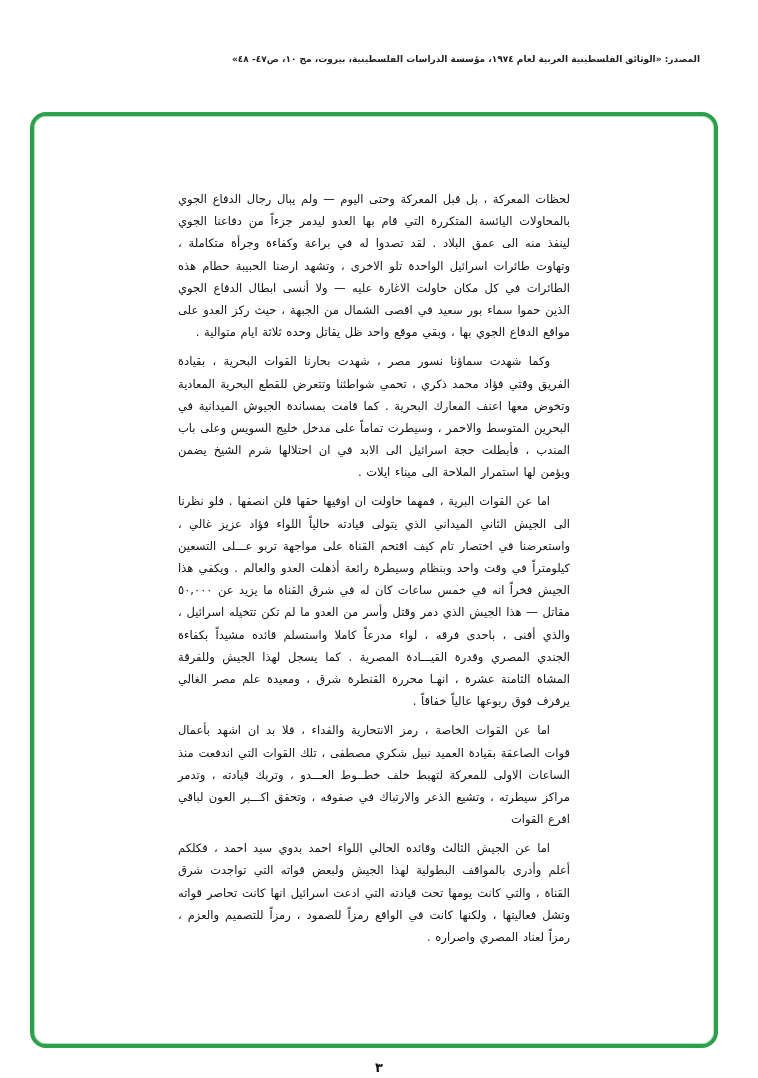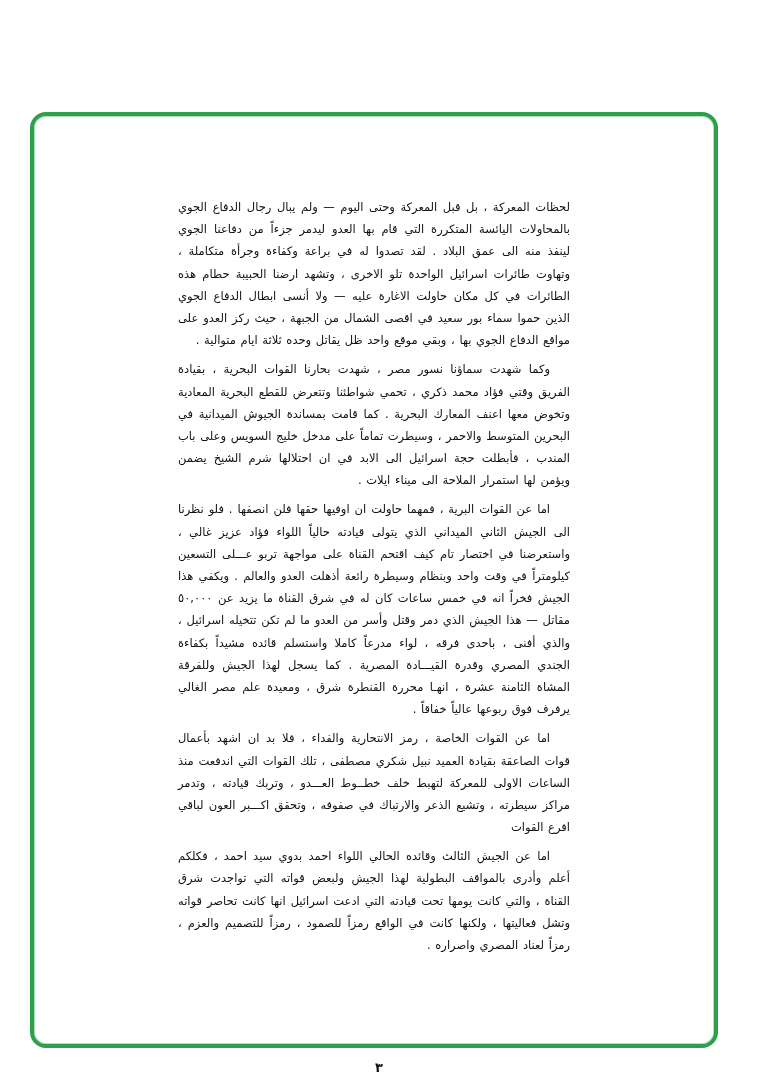--- a/index.html
+++ b/index.html
@@ -59,21 +59,21 @@
     box-sizing:border-box;
     background:#ffffff;
   }
 
   
   .text-column{
     position:absolute;
     top:68px;
     right:0;
     left:0;
-    margin:12px auto;
+    margin:4px auto;
     width:392px;
     direction:rtl;
     text-align:justify;
     text-justify:inter-word;
     font-size:11.5px;
     line-height:1.93;
     color:#111;
   }
   .text-column p{
     margin:0 0 7px 0;
@@ -94,20 +94,21 @@
     font-weight:bold;
     color:#111;
   }
 </style>
 </head>
 <body>
 
 <div class="page">
 
   <div class="header">
+    <div class="header-source">المصدر: «الوثائق الفلسطينية العربية لعام ١٩٧٤، مؤسسة الدراسات الفلسطينية، بيروت، مج ١٠، ص٤٧- ٤٨»</div>
   </div>
 
   <div class="frame">
     <div class="text-column">
       <p>لحظات المعركة ، بل قبل المعركة وحتى اليوم — ولم يبال رجال الدفاع الجوي بالمحاولات اليائسة المتكررة التي قام بها العدو ليدمر جزءاً من دفاعنا الجوي لينفذ منه الى عمق البلاد . لقد تصدوا له في براعة وكفاءة وجرأة متكاملة ، وتهاوت طائرات اسرائيل الواحدة تلو الاخرى ، وتشهد ارضنا الحبيبة حطام هذه الطائرات في كل مكان حاولت الاغارة عليه — ولا أنسى ابطال الدفاع الجوي الذين حموا سماء بور سعيد في اقصى الشمال من الجبهة ، حيث ركز العدو على مواقع الدفاع الجوي بها ، وبقي موقع واحد ظل يقاتل وحده ثلاثة ايام متوالية .</p>
       <p>وكما شهدت سماؤنا نسور مصر ، شهدت بحارنا القوات البحرية ، بقيادة الفريق وقتي فؤاد محمد ذكري ، تحمي شواطئنا وتتعرض للقطع البحرية المعادية وتخوض معها اعنف المعارك البحرية . كما قامت بمساندة الجيوش الميدانية في البحرين المتوسط والاحمر ، وسيطرت تماماً على مدخل خليج السويس وعلى باب المندب ، فأبطلت حجة اسرائيل الى الابد في ان احتلالها شرم الشيخ يضمن ويؤمن لها استمرار الملاحة الى ميناء ايلات .</p>
       <p>اما عن القوات البرية ، فمهما حاولت ان اوفيها حقها فلن انصفها . فلو نظرنا الى الجيش الثاني الميداني الذي يتولى قيادته حالياً اللواء فؤاد عزيز غالي ، واستعرضنا في اختصار تام كيف اقتحم القناة على مواجهة تربو عـــلى التسعين كيلومتراً في وقت واحد وبنظام وسيطرة رائعة أذهلت العدو والعالم . ويكفي هذا الجيش فخراً انه في خمس ساعات كان له في شرق القناة ما يزيد عن ٥٠,٠٠٠ مقاتل — هذا الجيش الذي دمر وقتل وأسر من العدو ما لم تكن تتخيله اسرائيل ، والذي أفنى ، باحدى فرقه ، لواء مدرعاً كاملا واستسلم قائده مشيداً بكفاءة الجندي المصري وقدرة القيـــادة المصرية . كما يسجل لهذا الجيش وللفرقة المشاة الثامنة عشرة ، انهـا محررة القنطرة شرق ، ومعيدة علم مصر الغالي يرفرف فوق ربوعها عالياً خفاقاً .</p>
       <p>اما عن القوات الخاصة ، رمز الانتحارية والفداء ، فلا بد ان اشهد بأعمال قوات الصاعقة بقيادة العميد نبيل شكري مصطفى ، تلك القوات التي اندفعت منذ الساعات الاولى للمعركة لتهبط خلف خطــوط العـــدو ، وتربك قيادته ، وتدمر مراكز سيطرته ، وتشيع الذعر والارتباك في صفوفه ، وتحقق اكـــبر العون لباقي افرع القوات</p>
       <p>اما عن الجيش الثالث وقائده الحالي اللواء احمد بدوي سيد احمد ، فكلكم أعلم وأدرى بالمواقف البطولية لهذا الجيش ولبعض قواته التي تواجدت شرق القناة ، والتي كانت يومها تحت قيادته التي ادعت اسرائيل انها كانت تحاصر قواته وتشل فعاليتها ، ولكنها كانت في الواقع رمزاً للصمود ، رمزاً للتصميم والعزم ، رمزاً لعناد المصري واصراره .</p>
     </div>

